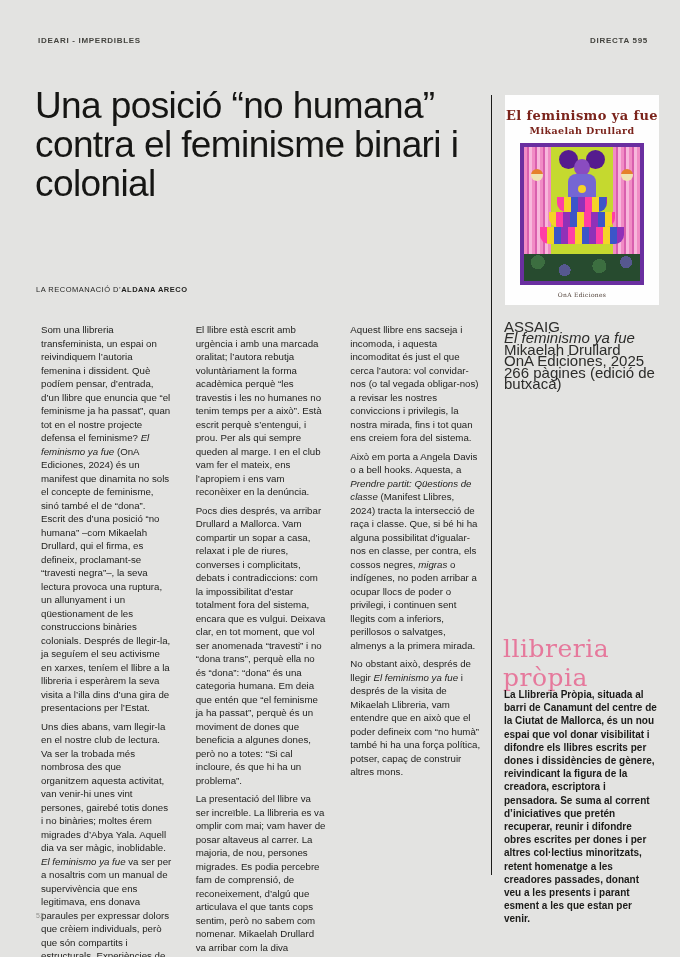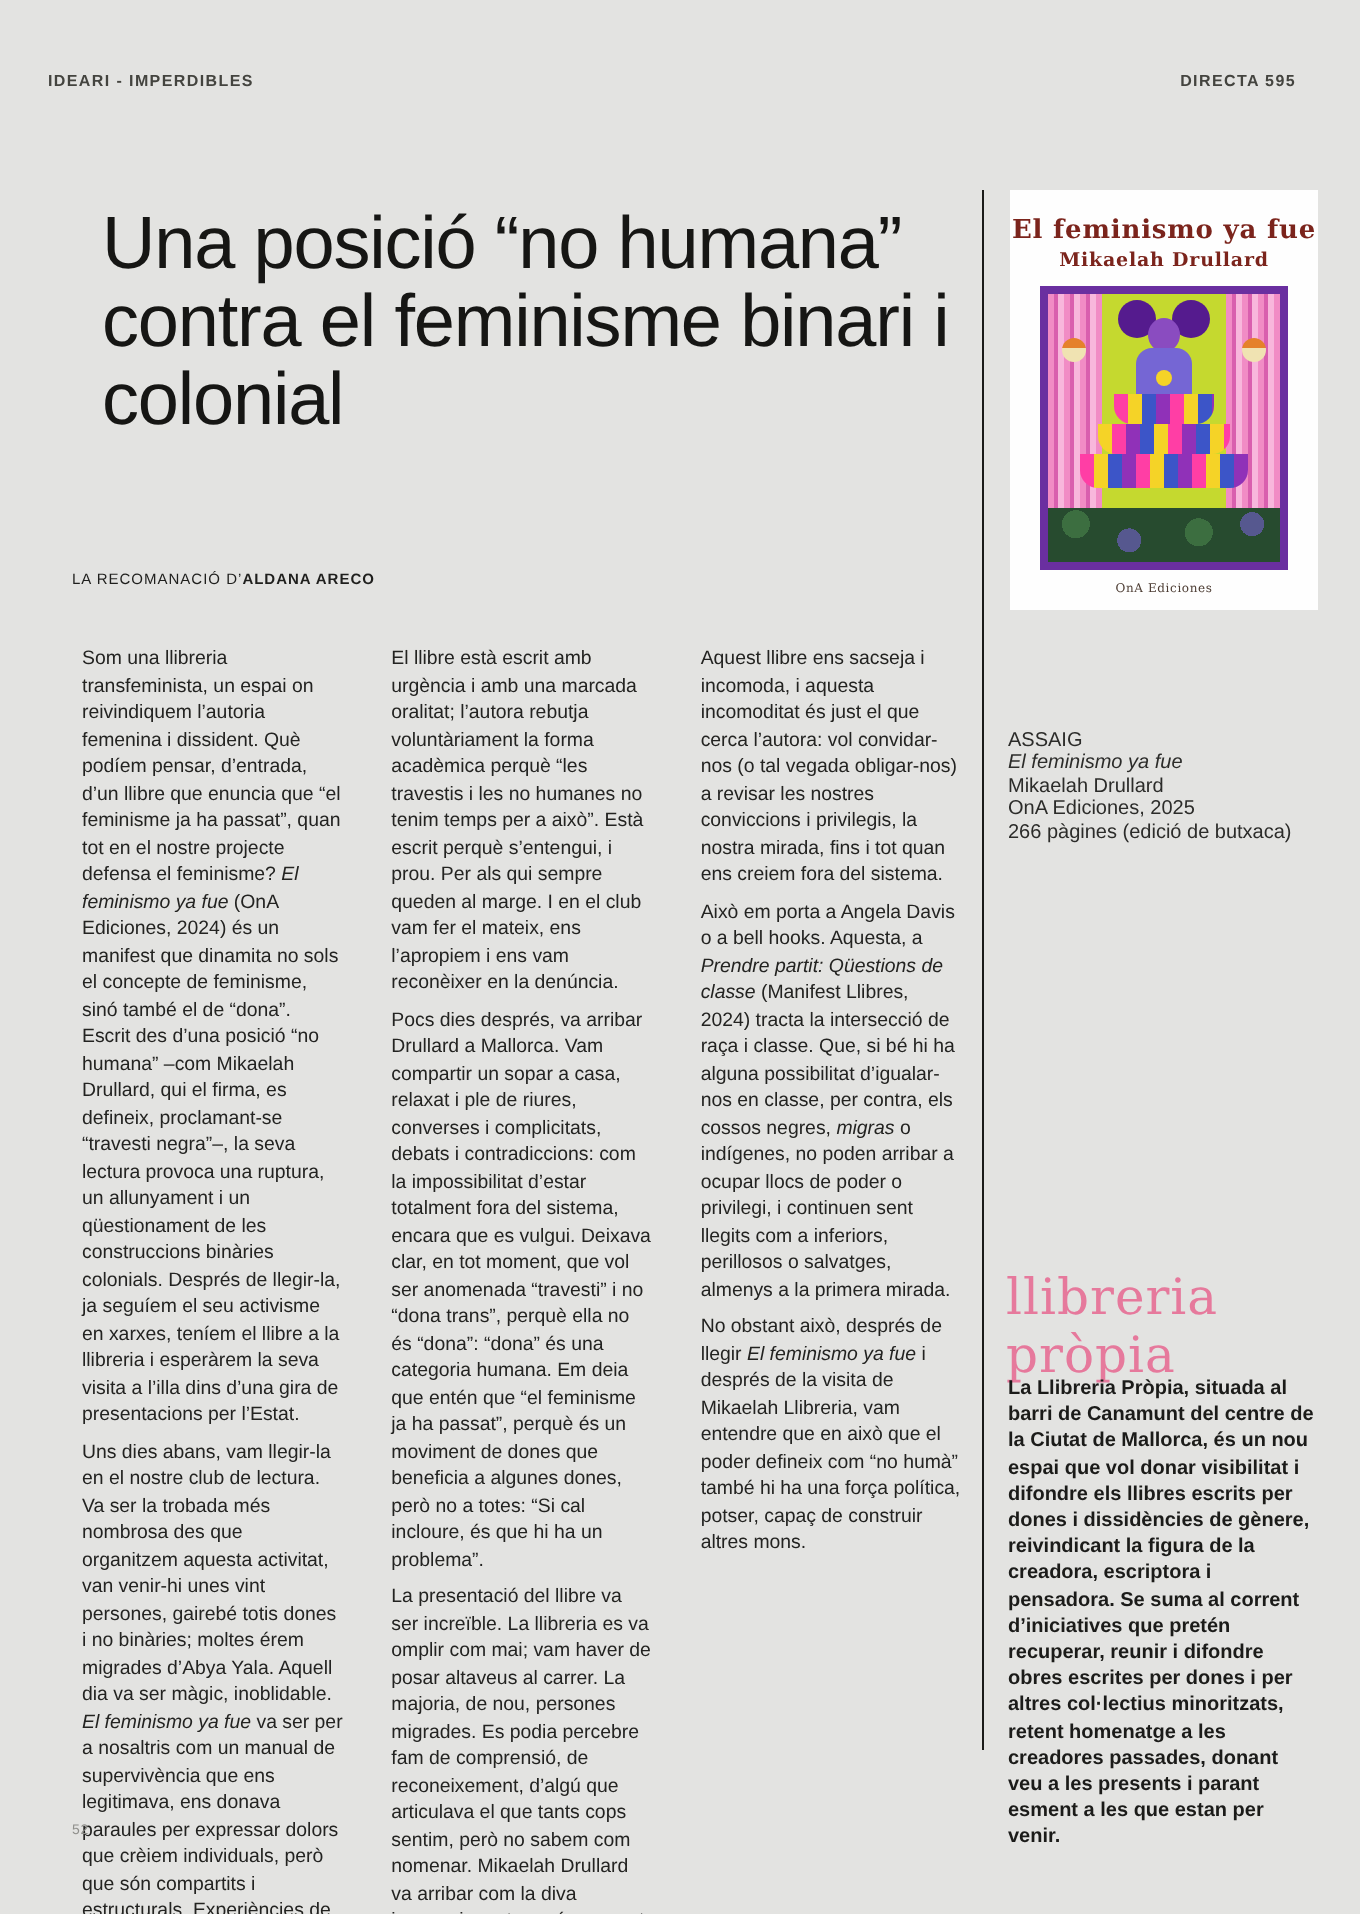--- a/index.html
+++ b/index.html
@@ -6,21 +6,21 @@
   .page{
     position:relative;
     width:680px;height:957px;
     background:var(--page_bg,#e3e3e1);
     font-family:"Liberation Sans",sans-serif;
     color:var(--text,#1d1d1b);
     overflow:hidden;
   }
   
   .masthead{
-    position:absolute;top:36px;left:24px;right:32px;
+    position:absolute;top:36px;left:38px;right:32px;
     display:flex;justify-content:space-between;
     font-size:8px;letter-spacing:.7px;color:#44443f;font-weight:600;
   }
   
   .headline{
     position:absolute;top:86px;left:35px;width:465px;
     font-size:37px;line-height:39px;letter-spacing:-.6px;
     font-weight:400;color:#161614;
   }
   .byline{
@@ -107,21 +107,21 @@
       var(--art_yellow,#f5d327) 0 7px,#ff3ea5 7px 14px,
       #9031b8 14px 21px,var(--art_blue,#3c55c8) 21px 28px);}
   .skirt.t3{top:80px;width:84px;margin-left:-42px;height:17px;}
   .cover-publisher{
     margin-top:6px;font-size:6px;letter-spacing:.3px;color:#4c3c33;
     font-family:"DejaVu Serif",serif;
   }
   
   .book-info{
     position:absolute;left:504px;top:321px;width:152px;
-    font-size:10px;line-height:11.4px;color:#2c2c2a;margin-top:44px;
+    font-size:15px;line-height:11.4px;color:#2c2c2a;
   }
   .book-info .it{font-style:italic;}
   
   .shop-heading{
     position:absolute;left:503px;top:634px;
     font-family:"DejaVu Serif",serif;font-weight:400;
     font-size:25px;letter-spacing:.5px;
     color:var(--accent_pink,#e6799c);
   }
   .shop-desc{
@@ -137,21 +137,21 @@
 </head>
 <body>
 
 <div class="page">
 
   <div class="masthead">
     <span>IDEARI - IMPERDIBLES</span>
     <span>DIRECTA 595</span>
   </div>
 
-  <h1 class="headline" style="margin:16px;">Una posició “no humana” contra el feminisme binari i colonial</h1>
+  <h1 class="headline" style="margin:0;">Una posició “no humana” contra el feminisme binari i colonial</h1>
 
   <div class="byline">
     <span>LA RECOMANACIÓ D’</span><b>ALDANA ARECO</b>
   </div>
 
   <div class="columns">
     <div>
         <p><span>Som una llibreria transfeminista, un espai on reivindiquem l’autoria femenina i dissident. Què podíem pensar, d’entrada, d’un llibre que enuncia que “el feminisme ja ha passat”, quan tot en el nostre projecte defensa el feminisme? </span><i>El feminismo ya fue</i><span> (OnA Ediciones, 2024) és un manifest que dinamita no sols el concepte de feminisme, sinó també el de “dona”. Escrit des d’una posició “no humana” –com Mikaelah Drullard, qui el firma, es defineix, proclamant-se “travesti negra”–, la seva lectura provoca una ruptura, un allunyament i un qüestionament de les construccions binàries colonials. Després de llegir-la, ja seguíem el seu activisme en xarxes, teníem el llibre a la llibreria i esperàrem la seva visita a l’illa dins d’una gira de presentacions per l’Estat.</span></p>
         <p><span>Uns dies abans, vam llegir-la en el nostre club de lectura. Va ser la trobada més nombrosa des que organitzem aquesta activitat, van venir-hi unes vint persones, gairebé totis dones i no binàries; moltes érem migrades d’Abya Yala. Aquell dia va ser màgic, inoblidable. </span><i>El feminismo ya fue</i><span> va ser per a nosaltris com un manual de supervivència que ens legitimava, ens donava paraules per expressar dolors que crèiem individuals, però que són compartits i estructurals. Experiències de racismes, violències i silenciaments que existien. Ens mostrava que no ens ho estàvem inventant i, havíem estat, com diu Mikaelah Drullard, situades “a la zona del no-ser”. Llegir en veu alta, amb els nostres accents i amb les nostres diferències, va ser fer audible això que tant se’ns nega, el fet de parlar “malament” la llengua de l’amo i reconèixer-ho com a acte de rebel·lia.</span></p>
       </div>

